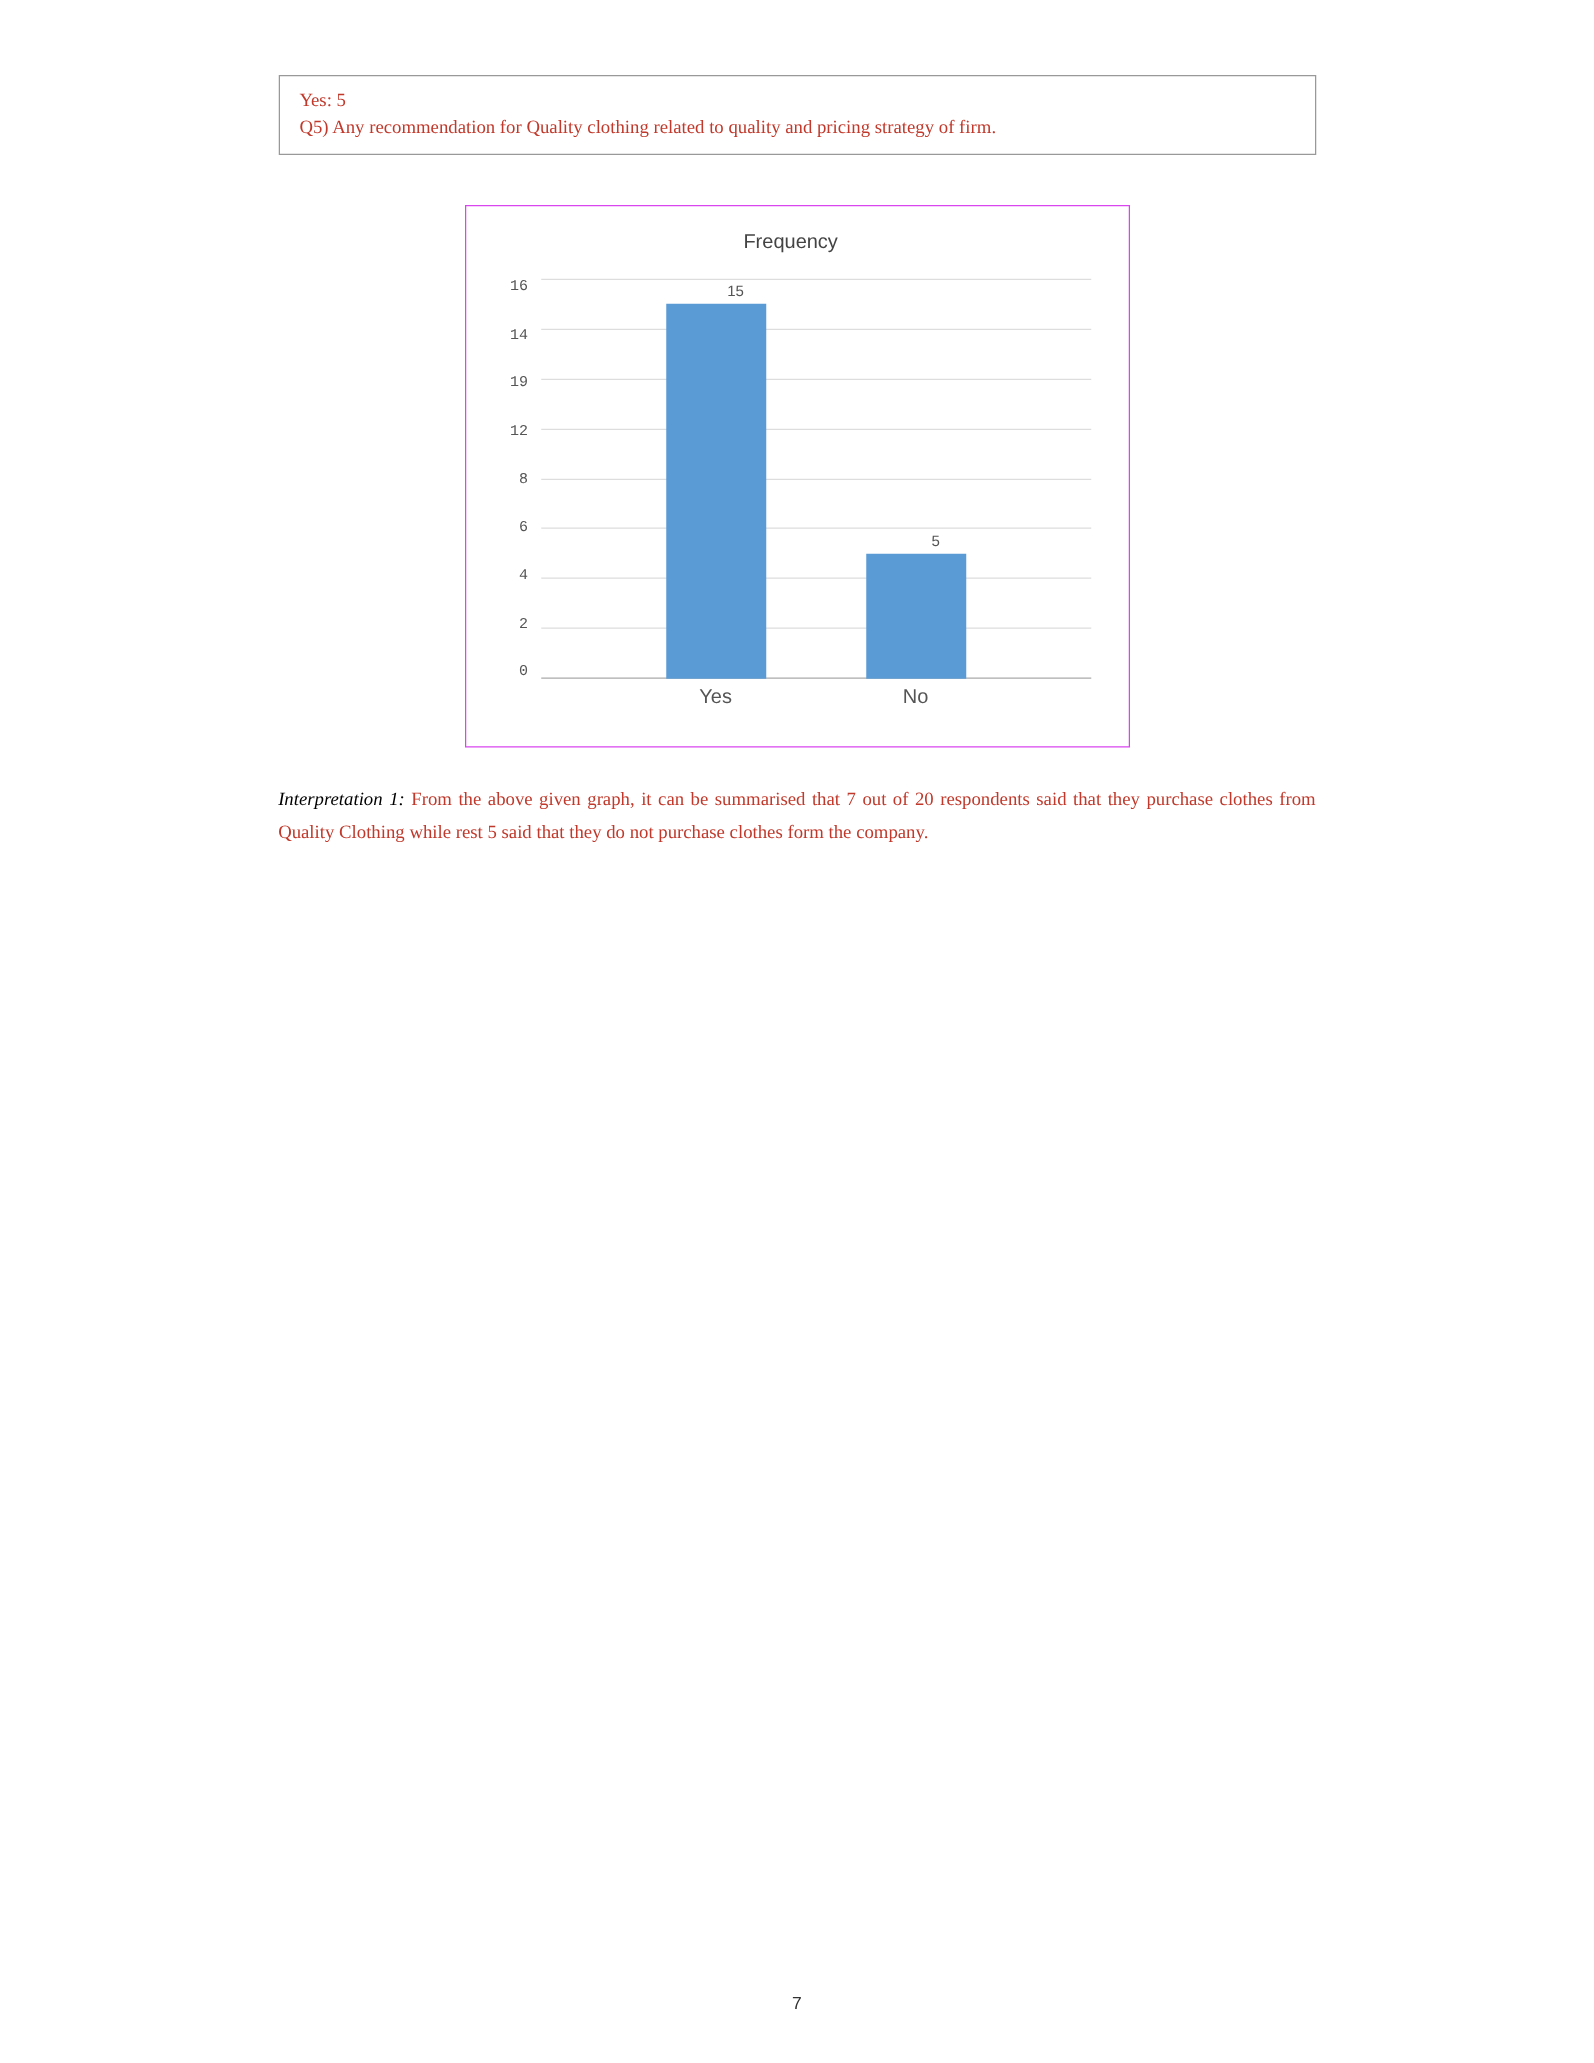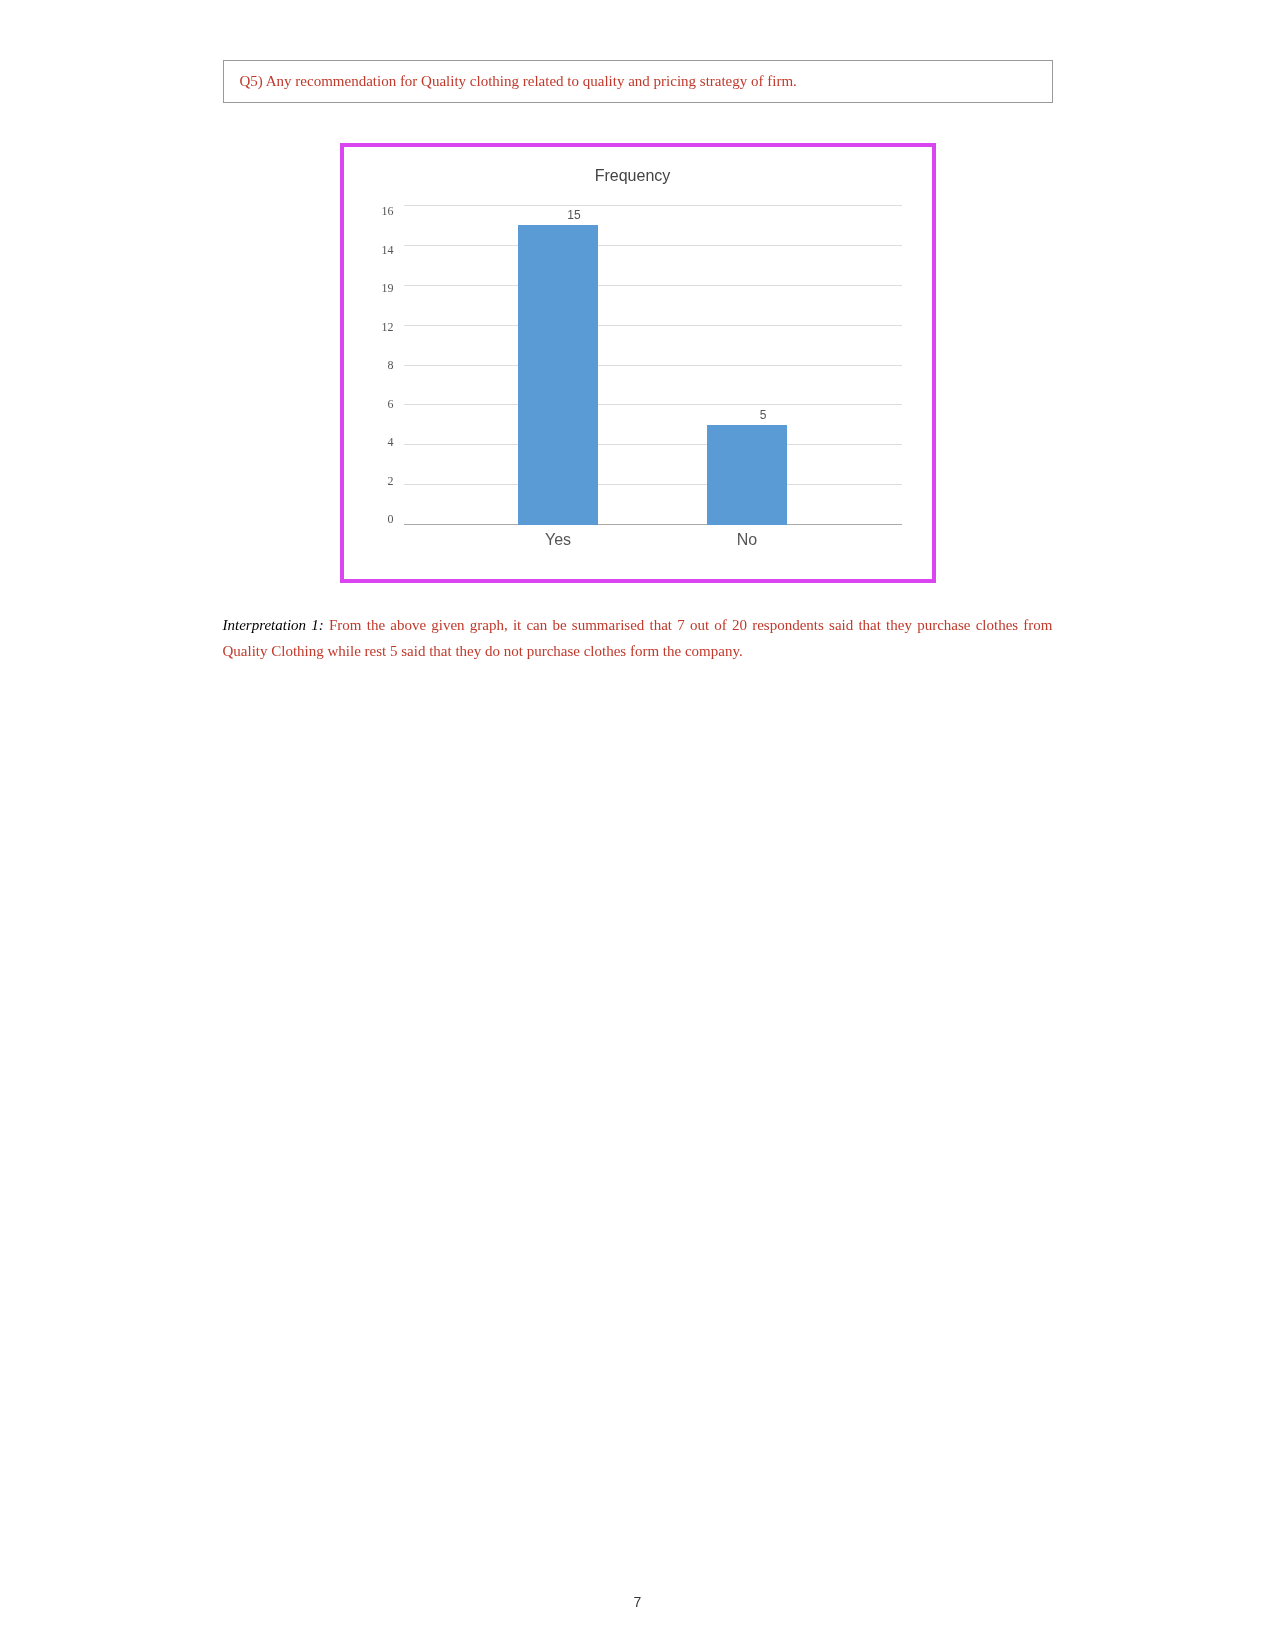--- a/index.html
+++ b/index.html
@@ -30,24 +30,24 @@
     .info-box .no {
       color: #c0392b;
       font-size: 15px;
       margin-bottom: 4px;
     }
     .info-box .q5 {
       color: #c0392b;
       font-size: 15px;
     }
     .chart-container {
-      border: 4px solid #d946ef;
+      border: 1px solid #d946ef;
       padding: 20px 30px 30px 20px;
       margin: 40px auto 30px auto;
-      width: 596px;
+      width: 532px;
       position: relative;
     }
     .chart-title {
       text-align: center;
       font-size: 16px;
       color: #444;
       margin-bottom: 20px;
       font-family: Arial, sans-serif;
     }
     .chart-area {
@@ -60,21 +60,21 @@
       flex-direction: column-reverse;
       justify-content: space-between;
       height: 320px;
       margin-right: 10px;
       width: 30px;
       flex-shrink: 0;
     }
     .y-label {
       font-size: 12px;
       color: #555;
-      font-family: Liberation Serif, serif;
+      font-family: Liberation Mono, monospace;
       text-align: right;
       line-height: 1;
     }
     .chart-inner {
       flex: 1;
       position: relative;
       height: 320px;
     }
     .grid-lines {
       position: absolute;
@@ -154,20 +154,21 @@
       color: #333;
       font-family: Arial, sans-serif;
     }
   </style>
 </head>
 <body>
 
 <div class="page">
 
   <div class="info-box">
+    <div class="yes">Yes: 5</div>
     <div class="q5">Q5) Any recommendation for Quality clothing related to quality and pricing strategy of firm.</div>
   </div>
 
   <div class="chart-container">
     <div class="chart-title">Frequency</div>
     <div class="chart-area">
 
       <div class="y-axis">
         <div class="y-label">0</div>
         <div class="y-label">2</div>

